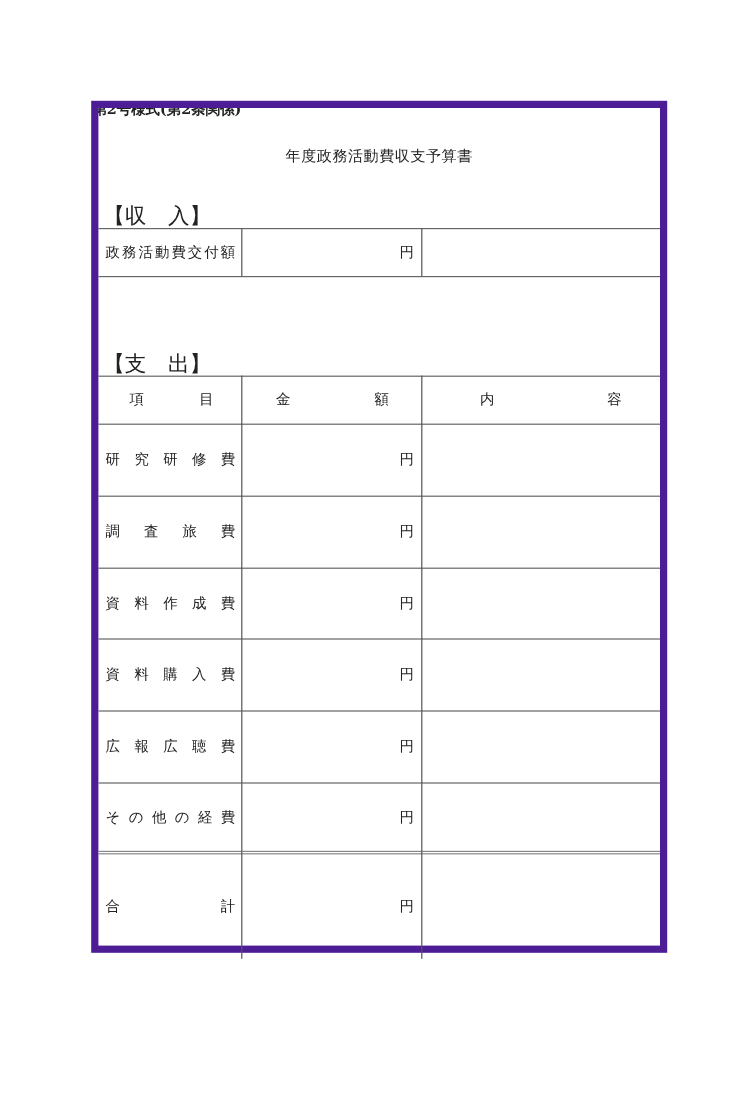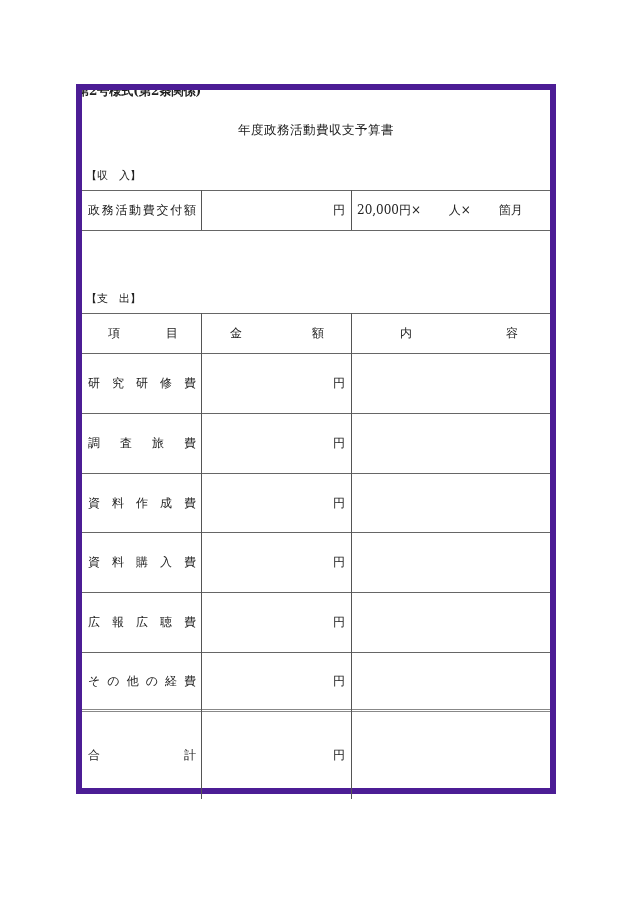--- a/index.html
+++ b/index.html
@@ -58,21 +58,21 @@
       left: 0;
       width: 100%;
       top: 32px;
       text-align: center;
       font-size: 12.5px;
       letter-spacing: 0.5px;
     }
     .section {
       position: absolute;
       left: 4px;
-      font-size: 11px;
+      font-size: 18px;
     }
     .spread {
       position: absolute;
       display: flex;
       justify-content: space-between;
       font-size: 12px;
       line-height: 14px;
     }
     .yen {
       position: absolute;
@@ -115,21 +115,20 @@
     <span>活</span>
     <span>動</span>
     <span>費</span>
     <span>交</span>
     <span>付</span>
     <span>額</span>
   </div>
   <div style="position:absolute; left:120px; top:101px; width:149px; height:39px;">
     <span class="yen" style="top:12px;">円</span>
   </div>
-  <div class="txt" style="left:275px; top:113px;">20,000円×　　 人×　　 箇月</div>
 
   <div class="section" style="top:201px;">【支　出】</div>
 
   <div class="spread" style="left:26px; width:70px; top:236px;">
     <span>項</span>
     <span>目</span>
   </div>
   <div class="spread" style="left:148px; width:94px; top:236px;">
     <span>金</span>
     <span>額</span>

